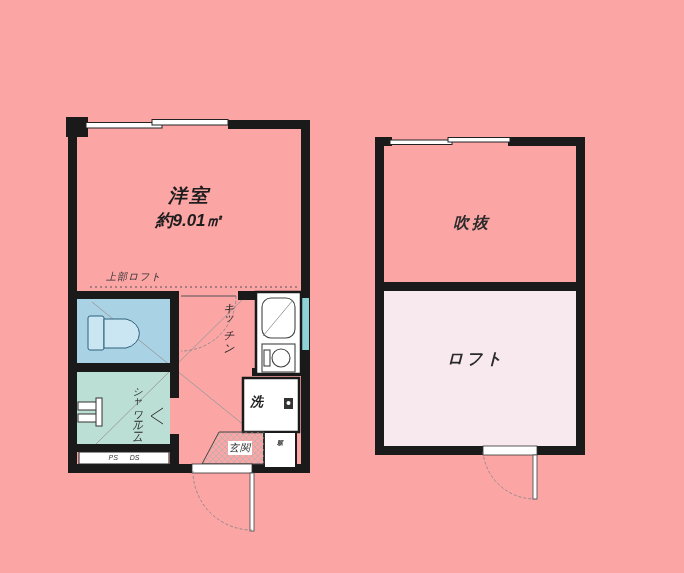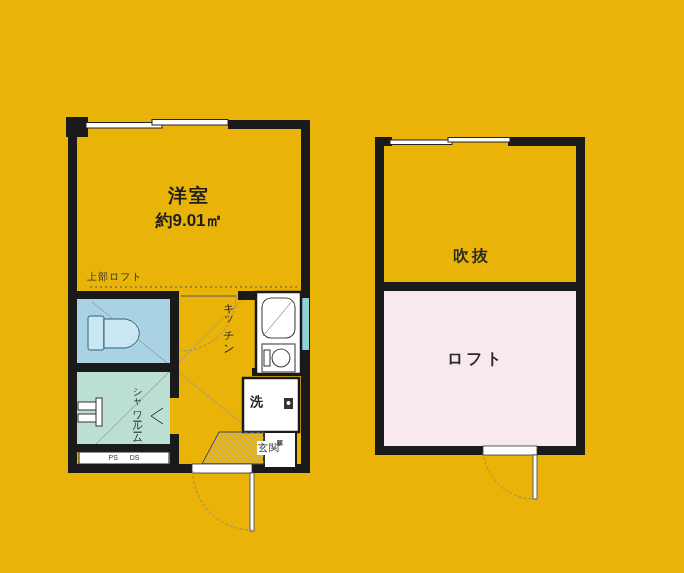--- a/index.html
+++ b/index.html
@@ -1,30 +1,30 @@
 <!DOCTYPE html>
 <html><head>
 <meta charset="utf-8">
 <style>
   html,body{margin:0;padding:0;background:#ffffff;}
-  #stage{position:relative;width:684px;height:573px;background:#eab308;overflow:hidden;
-         font-family:"Liberation Sans","DejaVu Sans",sans-serif;color:#222;}
+  #stage{position:relative;width:684px;height:573px;background:#fca5a5;overflow:hidden;
+         font-family:"Liberation Sans","DejaVu Sans",sans-serif;color:#222;font-style:italic;}
   #plan-svg{position:absolute;left:0;top:0;}
   .lbl{position:absolute;white-space:nowrap;color:#222;}
   .center{transform:translateX(-50%);}
   .room-title{font-size:19px;font-weight:bold;letter-spacing:2px;color:#1d1d1d;}
   .room-area{font-size:17px;font-weight:bold;color:#1d1d1d;}
   .big-room{font-size:16px;font-weight:600;letter-spacing:3px;color:#2a2a2a;}
   .small-note{font-size:10px;color:#333;letter-spacing:1px;}
   .vtext{writing-mode:vertical-rl;text-orientation:upright;}
   .kitchen{font-size:11px;color:#222;letter-spacing:1px;height:76px;line-height:14px;}
   .shower{font-size:10px;color:#222;height:46px;line-height:13px;}
   .wash{font-size:13px;font-weight:bold;color:#222;}
   .psds{font-size:7px;color:#333;width:90px;text-align:center;word-spacing:10px;}
-  .genkan{font-size:10px;color:#222;background:#fff;padding:0 1px;letter-spacing:1px;margin-left:29px;}
+  .genkan{font-size:10px;color:#222;background:#fff;padding:0 1px;letter-spacing:1px;}
   .shoe{font-size:6px;color:#333;height:32px;line-height:7px;}
 </style>
 </head>
 <body>
 
 <div id="stage">
 
   <svg id="plan-svg" width="684" height="573" viewBox="0 0 684 573">
     <defs>
       <pattern id="hatch" width="6" height="6" patternUnits="userSpaceOnUse">
@@ -141,31 +141,31 @@
         <rect x="533" y="455" width="4" height="44" fill="#ffffff" stroke="#555" stroke-width="0.9"></rect>
         <path d="M 483,452 A 52 52 0 0 0 535,499" fill="none" stroke="#888" stroke-width="0.9" stroke-dasharray="3,2"></path>
       </g>
     </g>
   </svg>
 
   <div class="lbl room-title center" style="left:189px;top:183px;">洋室</div>
 
   <div class="lbl room-area center" style="left:189px;top:209px;text-align:right;">約9.01㎡</div>
 
-  <div class="lbl small-note" style="left:87px;top:270px;">上部ロフト</div>
+  <div class="lbl small-note" style="left:106px;top:270px;">上部ロフト</div>
 
   <div class="lbl vtext kitchen" style="left:222px;top:296px;">キッチン</div>
 
   <div class="lbl wash" style="left:250px;top:393px;">洗</div>
 
   <div class="lbl vtext shower" style="left:131px;top:381px;">シャワールーム</div>
 
   <div class="lbl psds" style="left:79px;top:454px;">PS DS</div>
 
   <div class="lbl genkan center" style="left:240px;top:441px;">玄関</div>
 
   <div class="lbl vtext shoe" style="left:276px;top:435px;">下駄箱</div>
 
-  <div class="lbl big-room center" style="left:472px;top:213px;margin-top:33px;">吹抜</div>
+  <div class="lbl big-room center" style="left:472px;top:213px;">吹抜</div>
 
   <div class="lbl big-room center" style="left:476px;top:349px;text-align:center;">ロフト</div>
 
 </div>
 
 </body></html>

